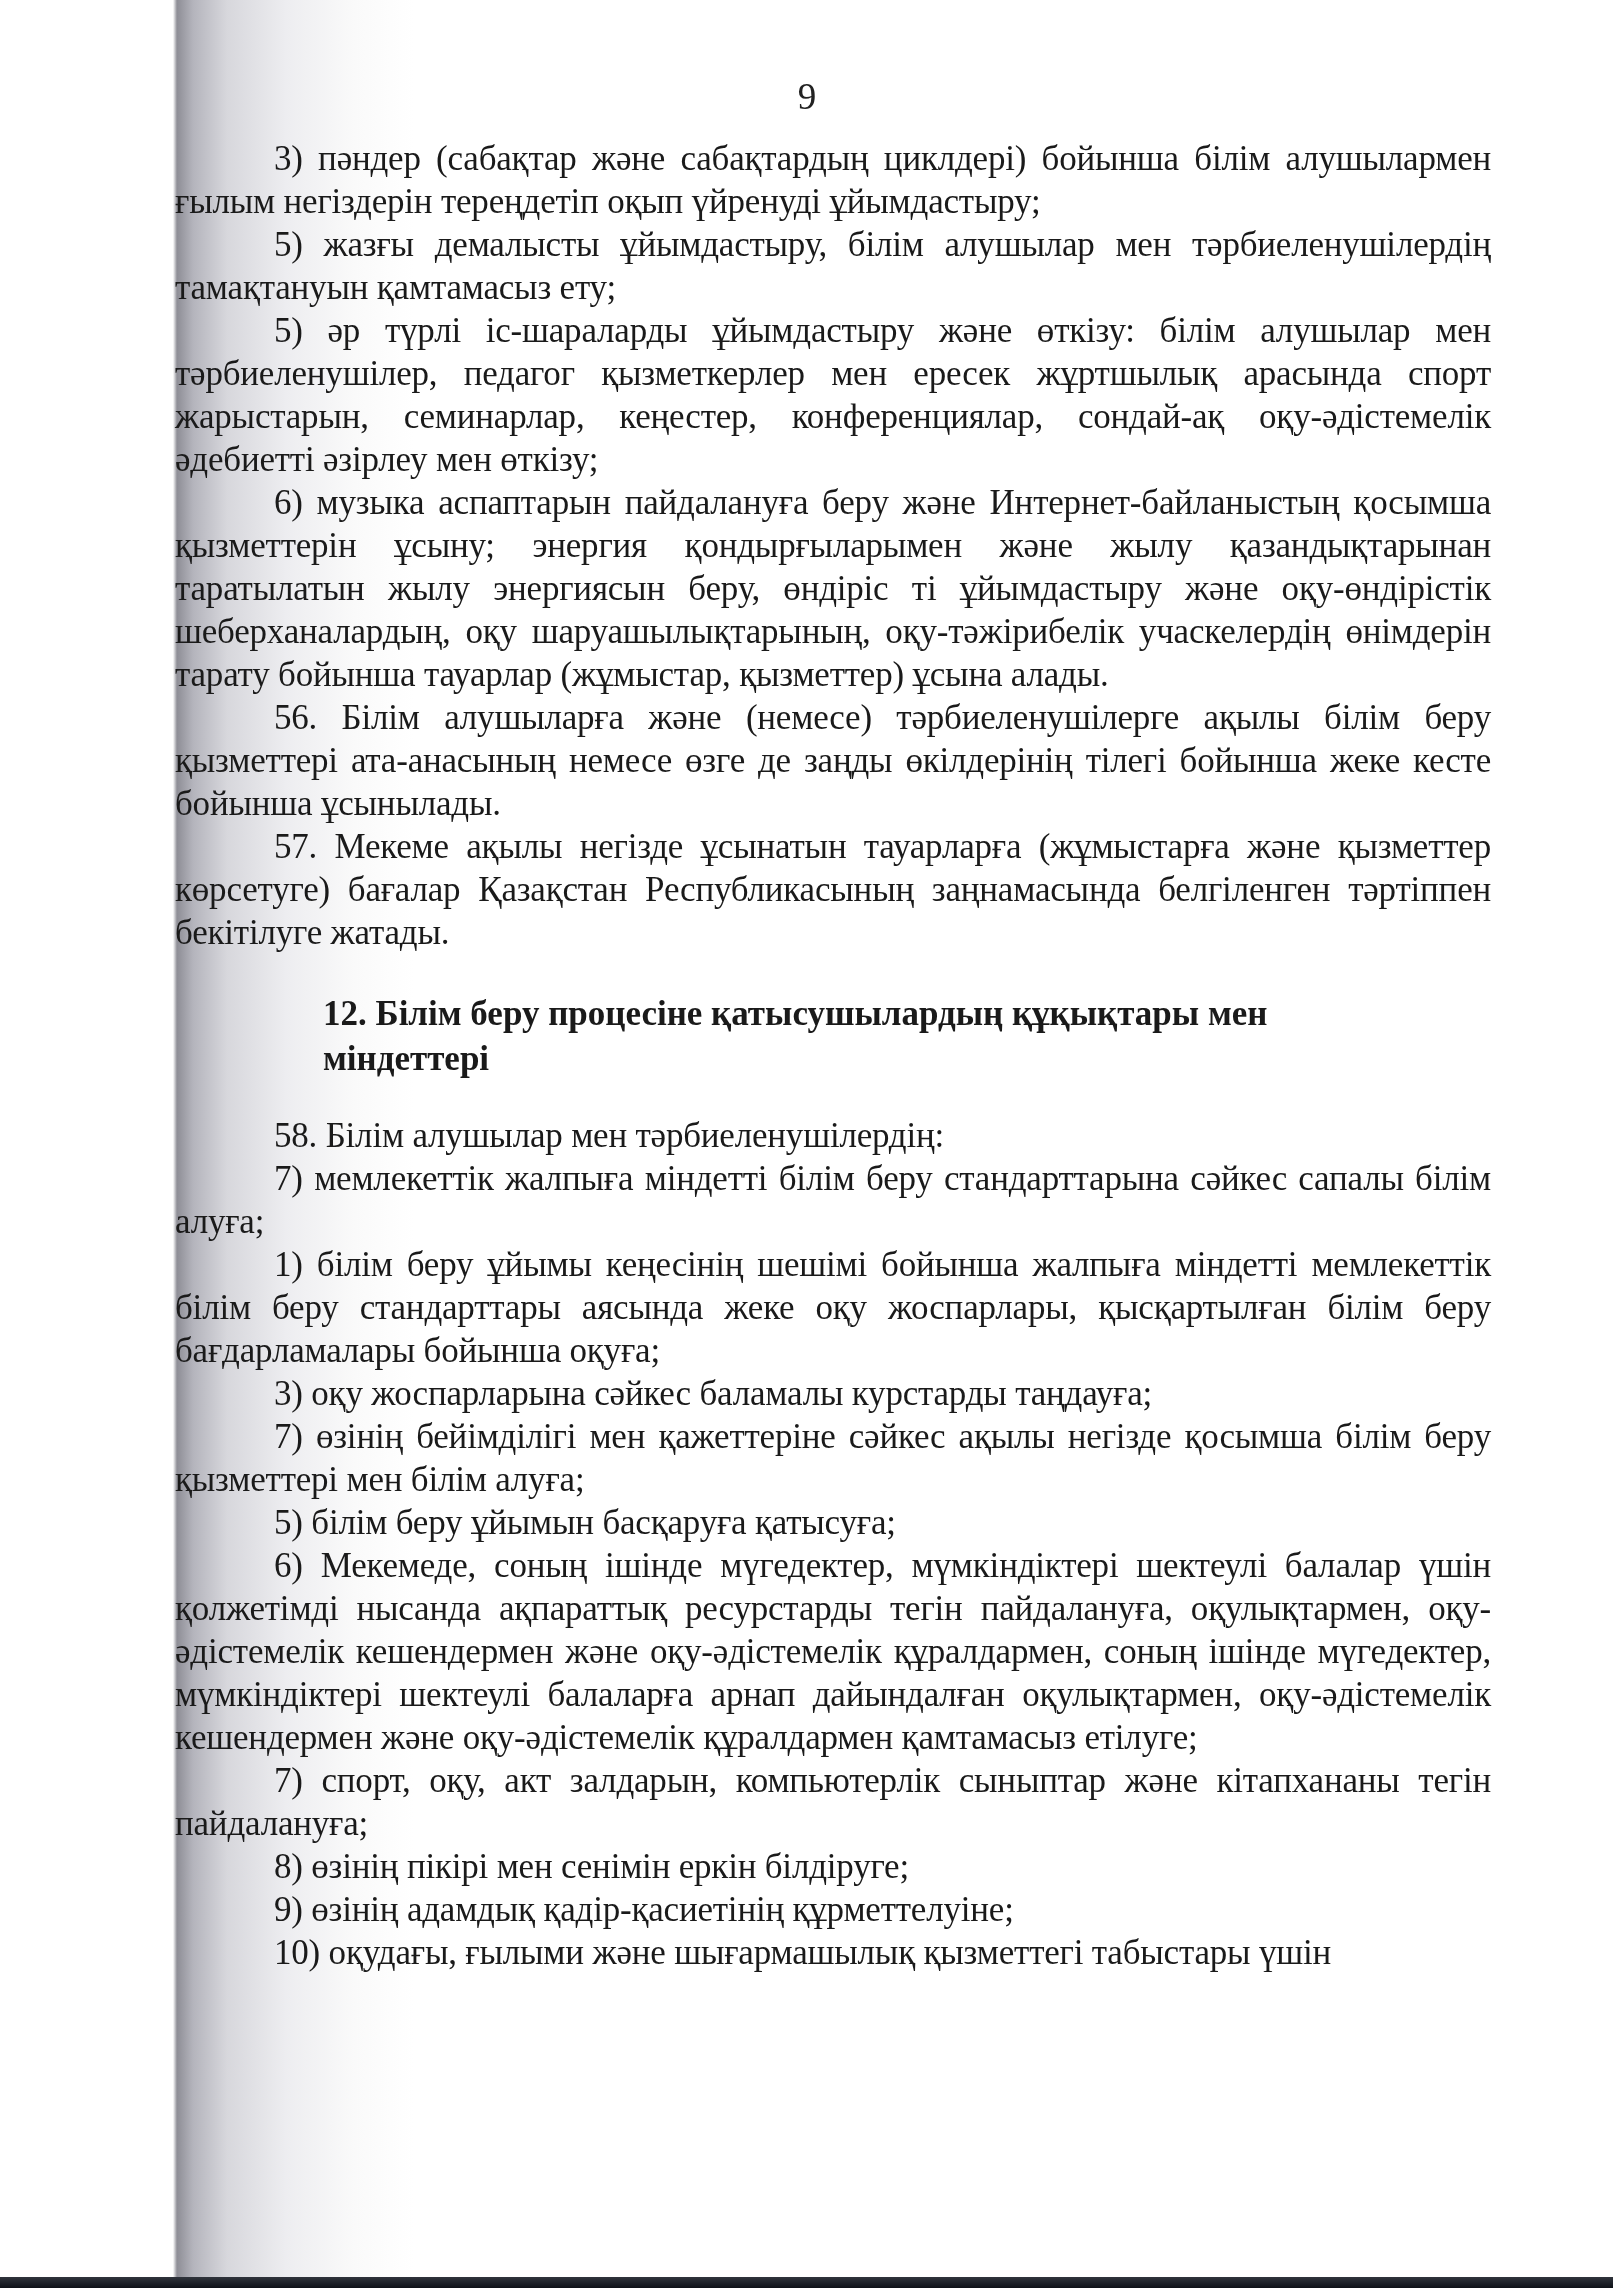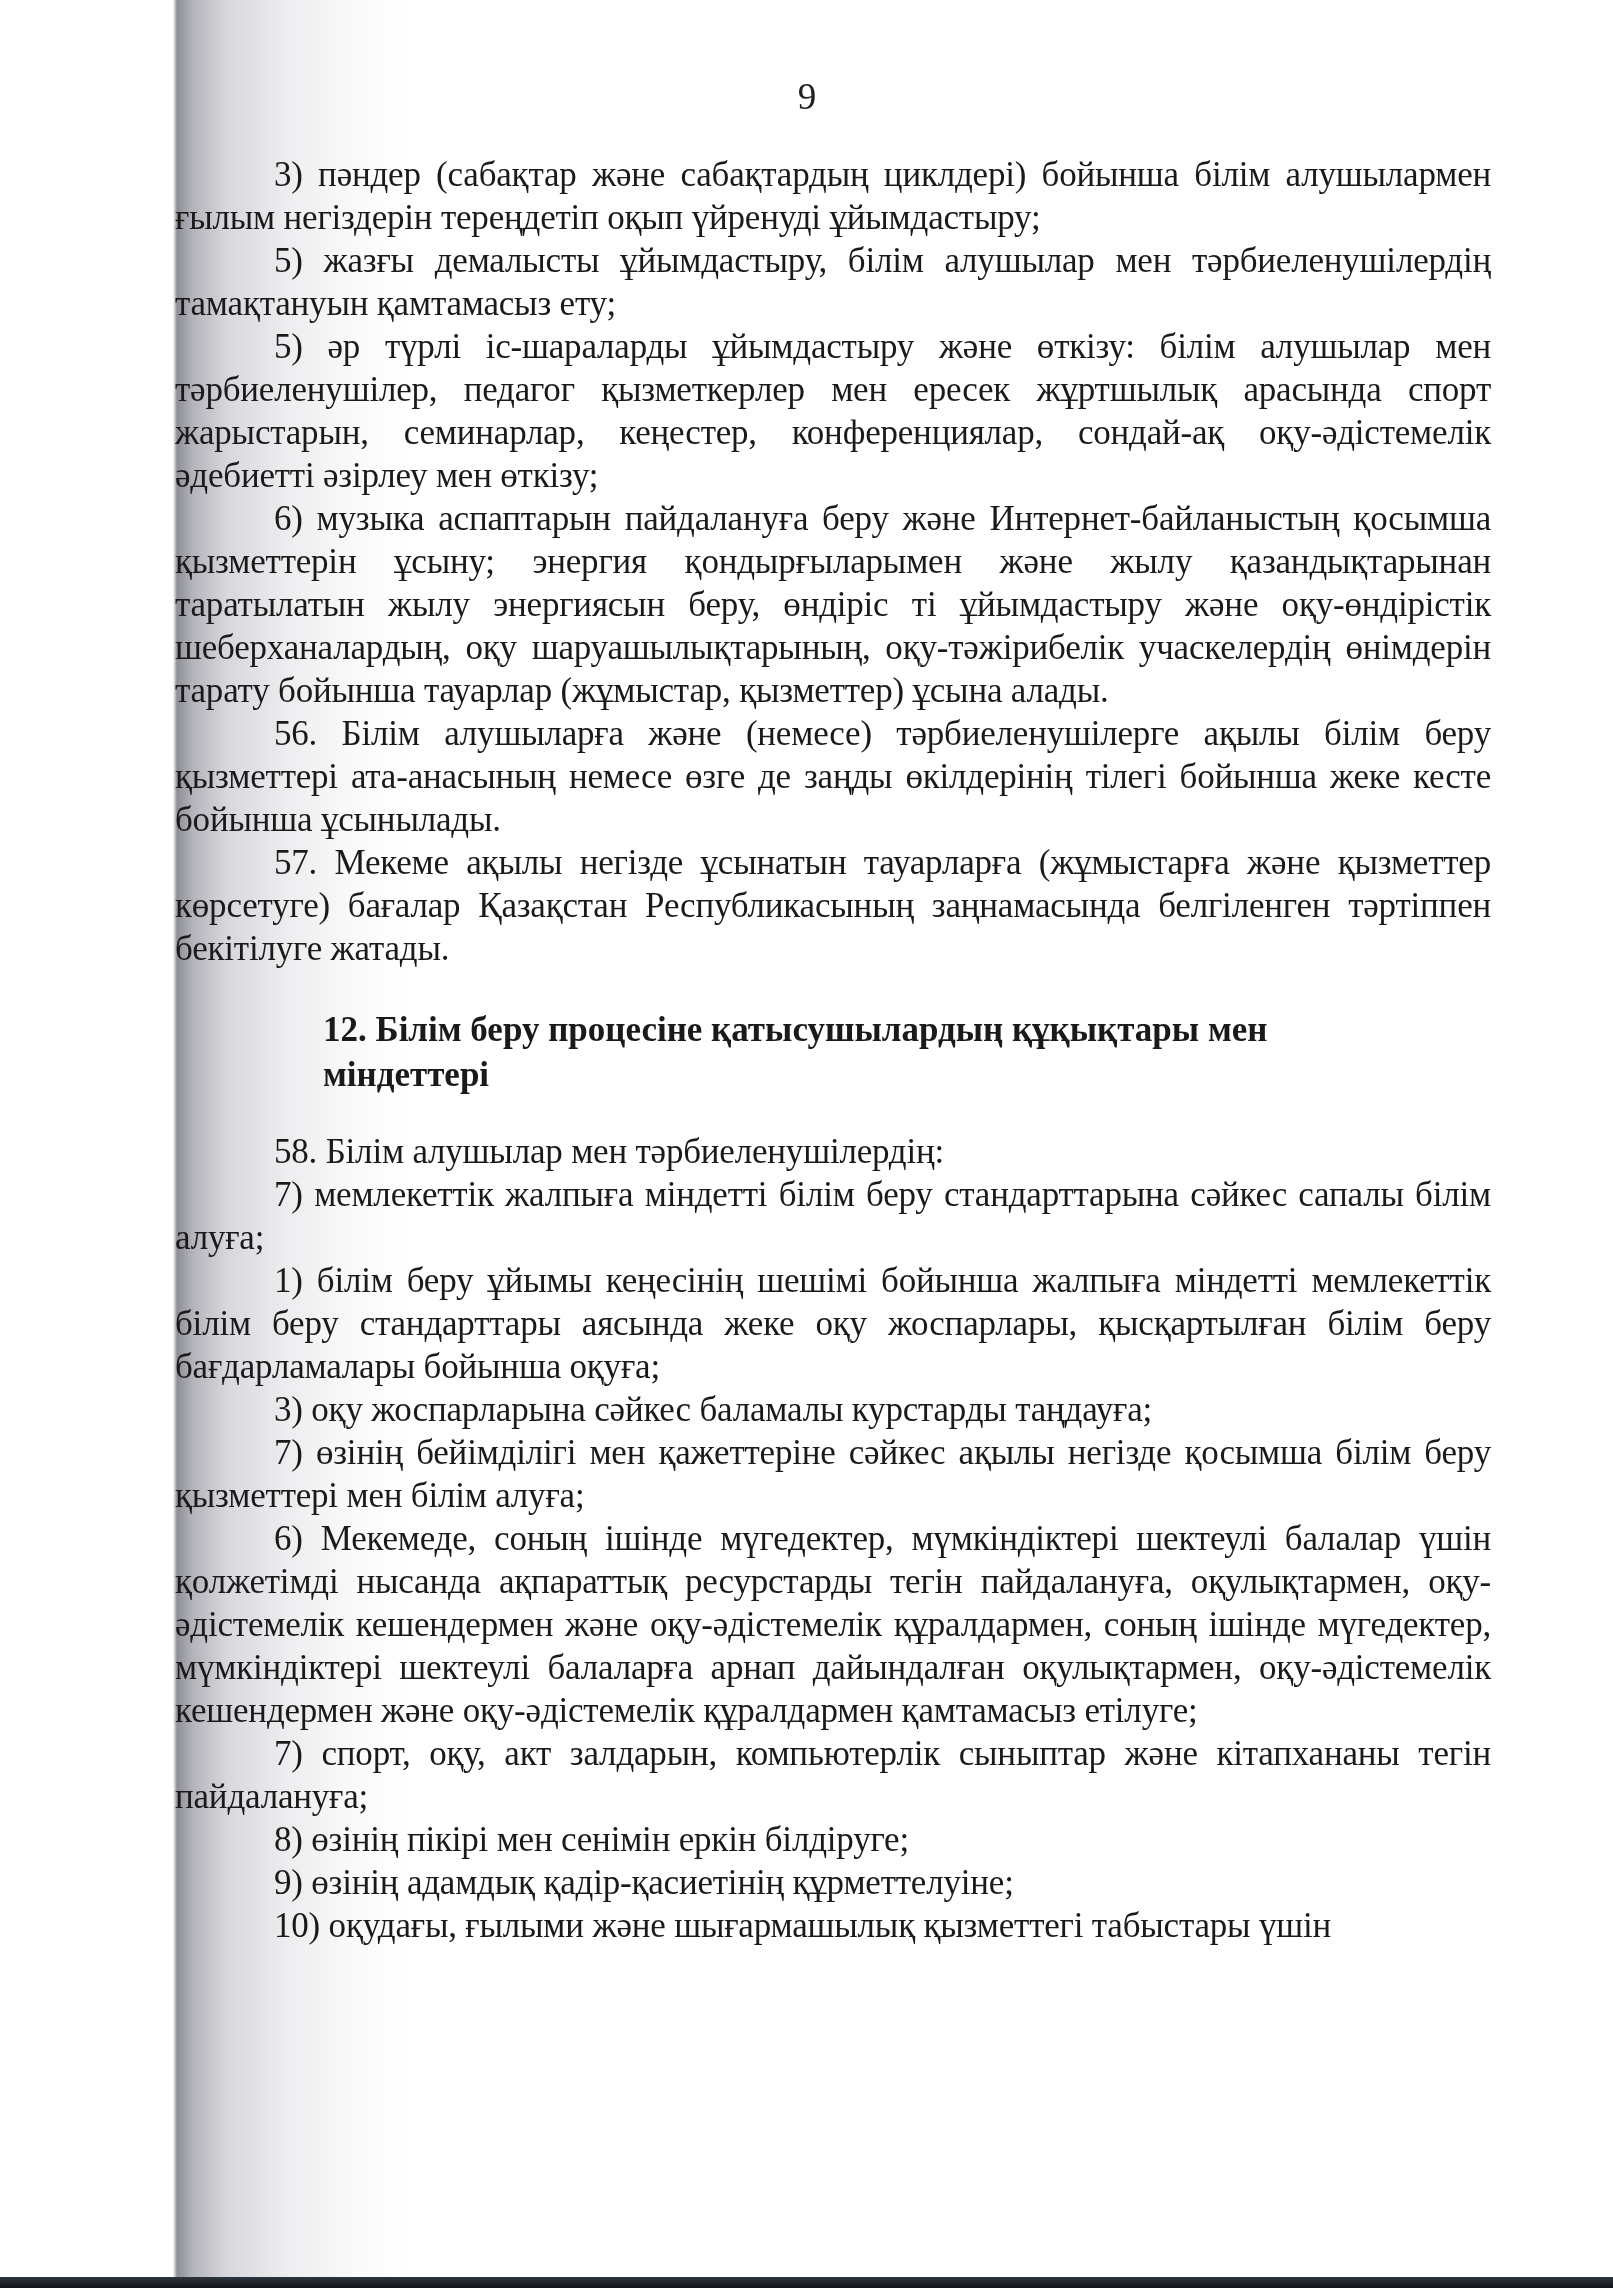--- a/index.html
+++ b/index.html
@@ -18,21 +18,21 @@
     }
     .bottom-band {
       position: absolute; left: 0; right: 0; top: 2277px; height: 10.8px;
       background: linear-gradient(to bottom, #30343c, #0e1118);
     }
     .page-number {
       position: absolute; top: 75px; left: 0; width: 1614px; text-align: center;
       font-size: 37px; color: #222;
     }
     .content {
-      position: absolute; left: 175px; top: 153px; width: 1316px;
+      position: absolute; left: 175px; top: 137px; width: 1316px;
     }
     .para {
       margin: 0;
       font-size: 35px;
       line-height: 43px;
       text-align: justify;
       text-indent: 99px;
       letter-spacing: -0.2px;
     }
     .heading {
@@ -60,19 +60,20 @@
   <p class="para">56. Білім алушыларға және (немесе) тәрбиеленушілерге ақылы білім беру қызметтері ата-анасының немесе өзге де заңды өкілдерінің тілегі бойынша жеке кесте бойынша ұсынылады.</p>
   <p class="para">57. Мекеме ақылы негізде ұсынатын тауарларға (жұмыстарға және қызметтер көрсетуге) бағалар Қазақстан Республикасының заңнамасында белгіленген тәртіппен бекітілуге жатады.</p>
 
   <h2 class="heading">12. Білім беру процесіне қатысушылардың құқықтары мен міндеттері</h2>
 
   <p class="para">58. Білім алушылар мен тәрбиеленушілердің:</p>
   <p class="para">7) мемлекеттік жалпыға міндетті білім беру стандарттарына сәйкес сапалы білім алуға;</p>
   <p class="para">1) білім беру ұйымы кеңесінің шешімі бойынша жалпыға міндетті мемлекеттік білім беру стандарттары аясында жеке оқу жоспарлары, қысқартылған білім беру бағдарламалары бойынша оқуға;</p>
   <p class="para">3) оқу жоспарларына сәйкес баламалы курстарды таңдауға;</p>
   <p class="para">7) өзінің бейімділігі мен қажеттеріне сәйкес ақылы негізде қосымша білім беру қызметтері мен білім алуға;</p>
+  <p class="para">5) білім беру ұйымын басқаруға қатысуға;</p>
   <p class="para">6) Мекемеде, соның ішінде мүгедектер, мүмкіндіктері шектеулі балалар үшін қолжетімді нысанда ақпараттық ресурстарды тегін пайдалануға, оқулықтармен, оқу-әдістемелік кешендермен және оқу-әдістемелік құралдармен, соның ішінде мүгедектер, мүмкіндіктері шектеулі балаларға арнап дайындалған оқулықтармен, оқу-әдістемелік кешендермен және оқу-әдістемелік құралдармен қамтамасыз етілуге;</p>
   <p class="para">7) спорт, оқу, акт залдарын, компьютерлік сыныптар және кітапхананы тегін пайдалануға;</p>
   <p class="para">8) өзінің пікірі мен сенімін еркін білдіруге;</p>
   <p class="para">9) өзінің адамдық қадір-қасиетінің құрметтелуіне;</p>
   <p class="para">10) оқудағы, ғылыми және шығармашылық қызметтегі табыстары үшін</p>
 </div>
 
 
 </body></html>

